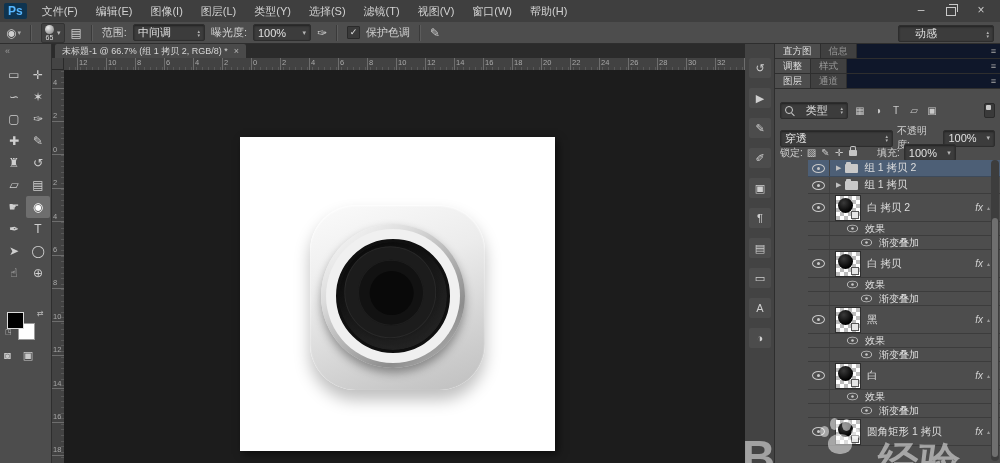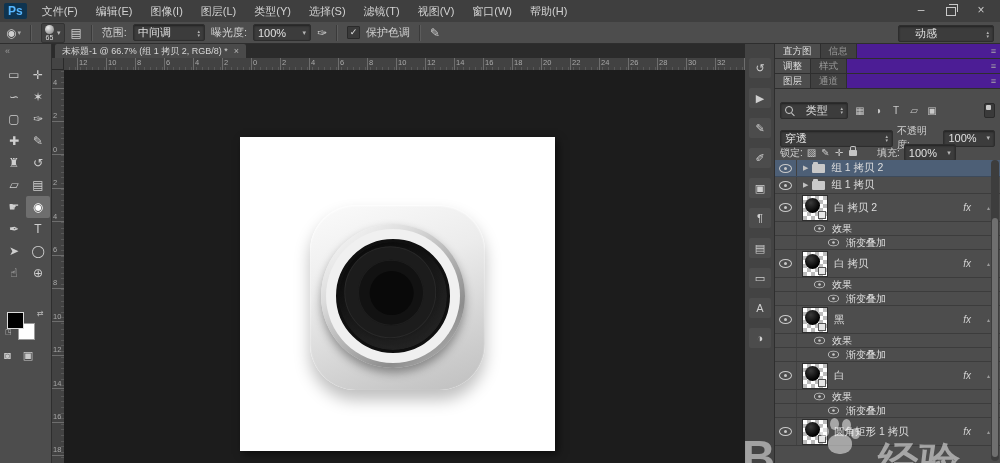--- a/index.html
+++ b/index.html
@@ -88,54 +88,54 @@
   .lc2{width:66px;height:66px;background:#121212;box-shadow:inset 0 0 0 1px rgba(255,255,255,.05);}
   .lc3{width:44px;height:44px;background:#090909;}
   
   #dock{position:absolute;left:745px;top:44px;width:30px;height:419px;background:#434343;
         border-right:1px solid #2e2e2e;box-sizing:border-box;}
   .dock-icon{position:absolute;left:4px;width:22px;height:20px;display:flex;align-items:center;
              justify-content:center;color:#cfcfcf;font-size:11px;background:#4c4c4c;border-radius:2px;}
   
   #rightpanel{position:absolute;left:775px;top:44px;width:225px;height:419px;background:#4d4d4d;}
   #tabgroups{position:absolute;left:0;top:0;width:100%;}
-  .tabrow{height:14px;background:#4c1d95;display:flex;align-items:stretch;border-bottom:1px solid #2e2e2e;position:relative;}
+  .tabrow{height:14px;background:#0f172a;display:flex;align-items:stretch;border-bottom:1px solid #2e2e2e;position:relative;}
   .ptab{display:flex;align-items:center;padding:0 8px;font-size:9.5px;color:#9c9c9c;background:#404040;border-right:1px solid #2e2e2e;}
   .ptab.active{background:#4d4d4d;color:#dedede;}
   .pmenu{position:absolute;right:4px;top:0;height:14px;display:flex;align-items:center;color:#a8a8a8;font-size:9px;}
   #filterrow{position:absolute;left:0;top:56px;width:100%;height:20px;display:flex;align-items:center;gap:4px;padding:0 5px;box-sizing:border-box;}
   .mag{width:6px;height:6px;border:1px solid #ccc;border-radius:50%;position:relative;flex:none;}
   .mag::after{content:"";position:absolute;width:4px;height:1px;background:#ccc;transform:rotate(45deg);right:-3px;bottom:-2px;}
   .ficon{width:16px;height:14px;display:flex;align-items:center;justify-content:center;color:#c9c9c9;font-size:10px;}
   #ftoggle{margin-left:auto;width:9px;height:13px;background:#3a3a3a;border:1px solid #2a2a2a;border-radius:2px;position:relative;}
   #ftoggle::after{content:"";position:absolute;left:1px;top:1px;width:5px;height:5px;background:#c9c9c9;border-radius:1px;}
   #blendrow{position:absolute;left:0;top:80px;width:100%;display:flex;align-items:center;gap:4px;padding:0 5px;box-sizing:border-box;}
   #lockrow{position:absolute;left:0;top:100px;width:100%;display:flex;align-items:center;gap:4px;padding:0 5px;box-sizing:border-box;}
   .lock-ic{color:#c9c9c9;font-size:10px;}
   .padlock{width:8px;height:6px;background:#c4c4c4;border-radius:1px;position:relative;display:inline-block;margin:0 2px;}
   .padlock::before{content:"";position:absolute;top:-4px;left:1px;width:4px;height:3px;border:1px solid #c4c4c4;border-bottom:none;border-radius:2px 2px 0 0;}
   
   #layerslist{position:absolute;left:0;top:116px;bottom:0;width:100%;background:#4d4d4d;overflow:hidden;}
-  .lrow{display:flex;align-items:center;border-bottom:1px solid rgba(0,0,0,.22);box-sizing:border-box;background:#4d4d4d;}
+  .lrow{display:flex;align-items:center;border-bottom:1px solid rgba(0,0,0,.22);box-sizing:border-box;background:#4d4d4d;margin-left:33px;}
   .lrow.sel{background:#4d5f76;}
   .eyecell{width:21px;align-self:stretch;border-right:1px solid #414141;display:flex;align-items:center;justify-content:center;flex:none;}
   .eye{display:inline-block;width:11px;height:7px;border:1px solid #c9c9c9;border-radius:50%;position:relative;flex:none;}
   .eye::after{content:"";position:absolute;left:50%;top:50%;width:3px;height:3px;margin:-1.5px 0 0 -1.5px;background:#c9c9c9;border-radius:50%;}
   .tri{color:#c0c0c0;font-size:7px;margin:0 4px 0 6px;}
   .folder{width:13px;height:9px;background:#c9c9c9;border-radius:1px;position:relative;flex:none;margin-right:6px;}
   .folder::before{content:"";position:absolute;top:-2px;left:1px;width:5px;height:2px;background:#c9c9c9;border-radius:1px 1px 0 0;}
   .lname{color:#dedede;font-size:10.5px;white-space:nowrap;}
   .thumb{width:26px;height:26px;margin:0 6px 0 5px;position:relative;flex:none;background-color:#fff;
          background-image:linear-gradient(45deg,#bdbdbd 25%,transparent 25%,transparent 75%,#bdbdbd 75%),
                           linear-gradient(45deg,#bdbdbd 25%,transparent 25%,transparent 75%,#bdbdbd 75%);
          background-size:8px 8px;background-position:0 0,4px 4px;border:1px solid #2e2e2e;box-sizing:border-box;}
   .thumb .dot{position:absolute;left:2px;top:2px;width:15px;height:15px;border-radius:50%;
               background:radial-gradient(circle at 38% 32%,#3a3a3a,#000 70%);}
   .thumb .badge{position:absolute;right:1px;bottom:1px;width:8px;height:8px;background:#e6e6e6;border:1px solid #555;box-sizing:border-box;}
-  .fx{margin-left:auto;margin-right:10px;font-style:italic;color:#d0d0d0;font-size:10px;display:flex;align-items:center;gap:16px;}
+  .fx{margin-left:auto;margin-right:10px;font-style:italic;color:#d0d0d0;font-size:10px;display:flex;align-items:center;gap:4px;}
   .fx .col{font-size:6px;color:#9a9a9a;font-style:normal;}
   .erow-eye{transform:scale(.85);}
   
   #lscroll{position:absolute;right:1px;top:116px;bottom:2px;width:8px;background:#3d3d3d;border-radius:4px;}
   #lscroll .thumbbar{position:absolute;left:1px;right:1px;top:58px;bottom:4px;background:#6f6f6f;border-radius:3px;}
   
   #watermark{position:absolute;left:700px;top:408px;width:300px;height:55px;pointer-events:none;color:rgba(255,255,255,.5);z-index:5;}
   .wm-letter{position:absolute;left:42px;top:22px;font-size:46px;font-weight:bold;}
   .wm-text{position:absolute;left:178px;top:26px;font-size:40px;font-weight:bold;letter-spacing:2px;}
   .paw{position:absolute;left:118px;top:8px;width:44px;height:42px;}

